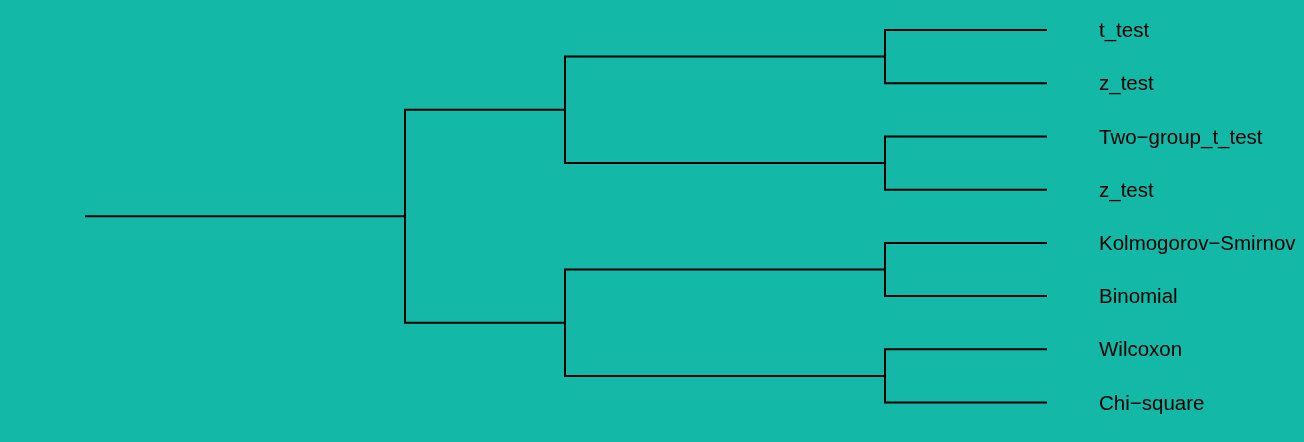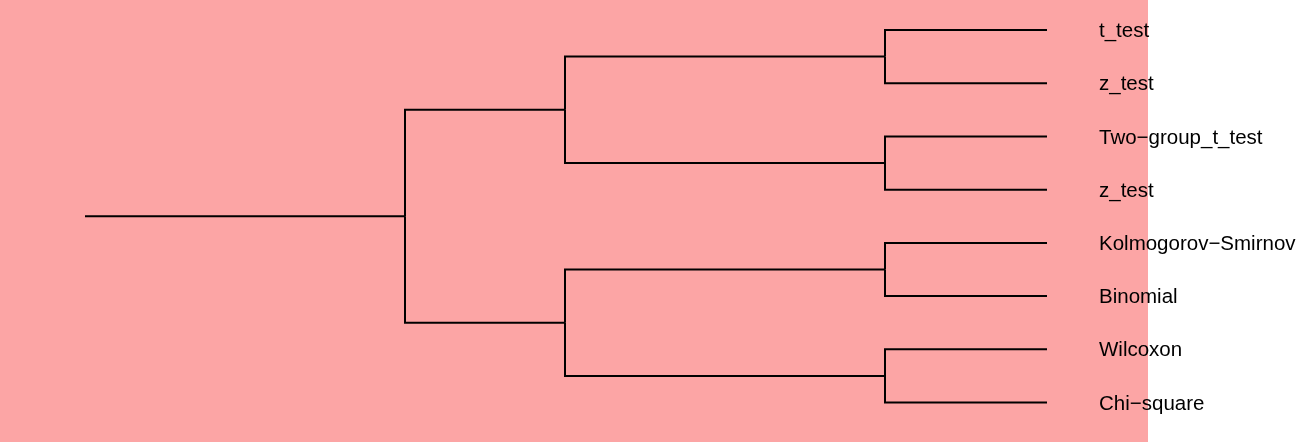--- a/index.html
+++ b/index.html
@@ -6,23 +6,23 @@
     margin: 0;
     padding: 0;
     background: #ffffff;
     width: 1304px;
     height: 442px;
     overflow: hidden;
     font-family: "Liberation Sans", sans-serif;
   }
   .figure {
     position: relative;
-    width: 1148px;
+    width: 1304px;
     height: 442px;
-    background: #fca5a5;
+    background: #14b8a6;
   }
   svg text {
     font-family: "Liberation Sans", sans-serif;
   }
 </style>
 </head>
 <body>
 
 <div class="figure">
   <svg id="dendro" width="1304" height="442" viewBox="0 0 1304 442" xmlns="http://www.w3.org/2000/svg">

